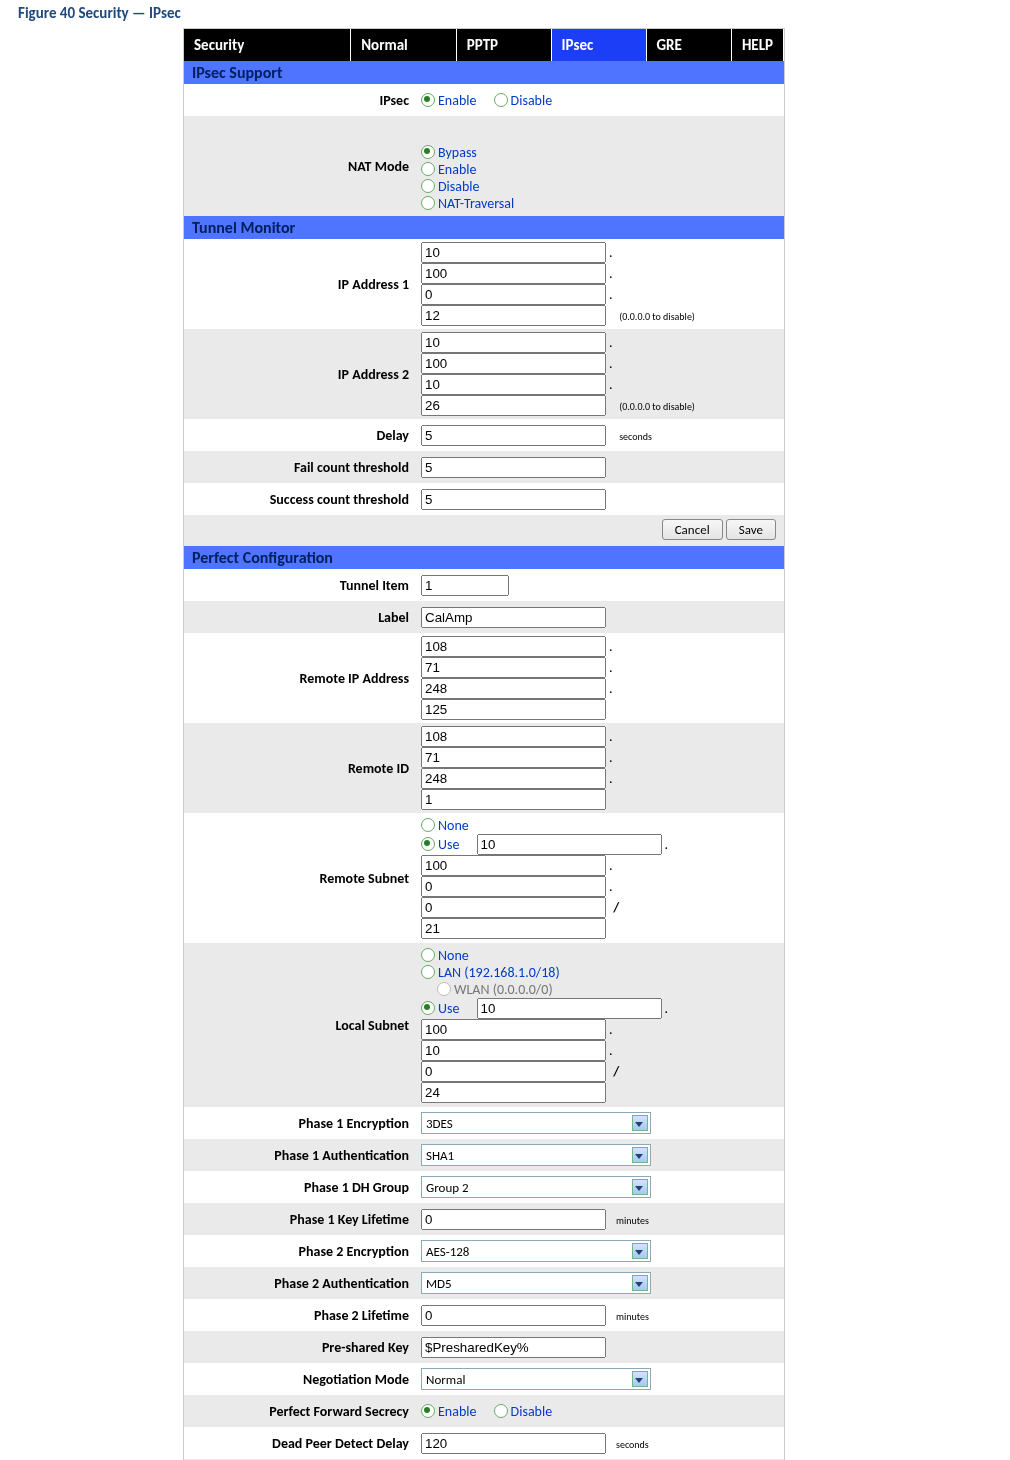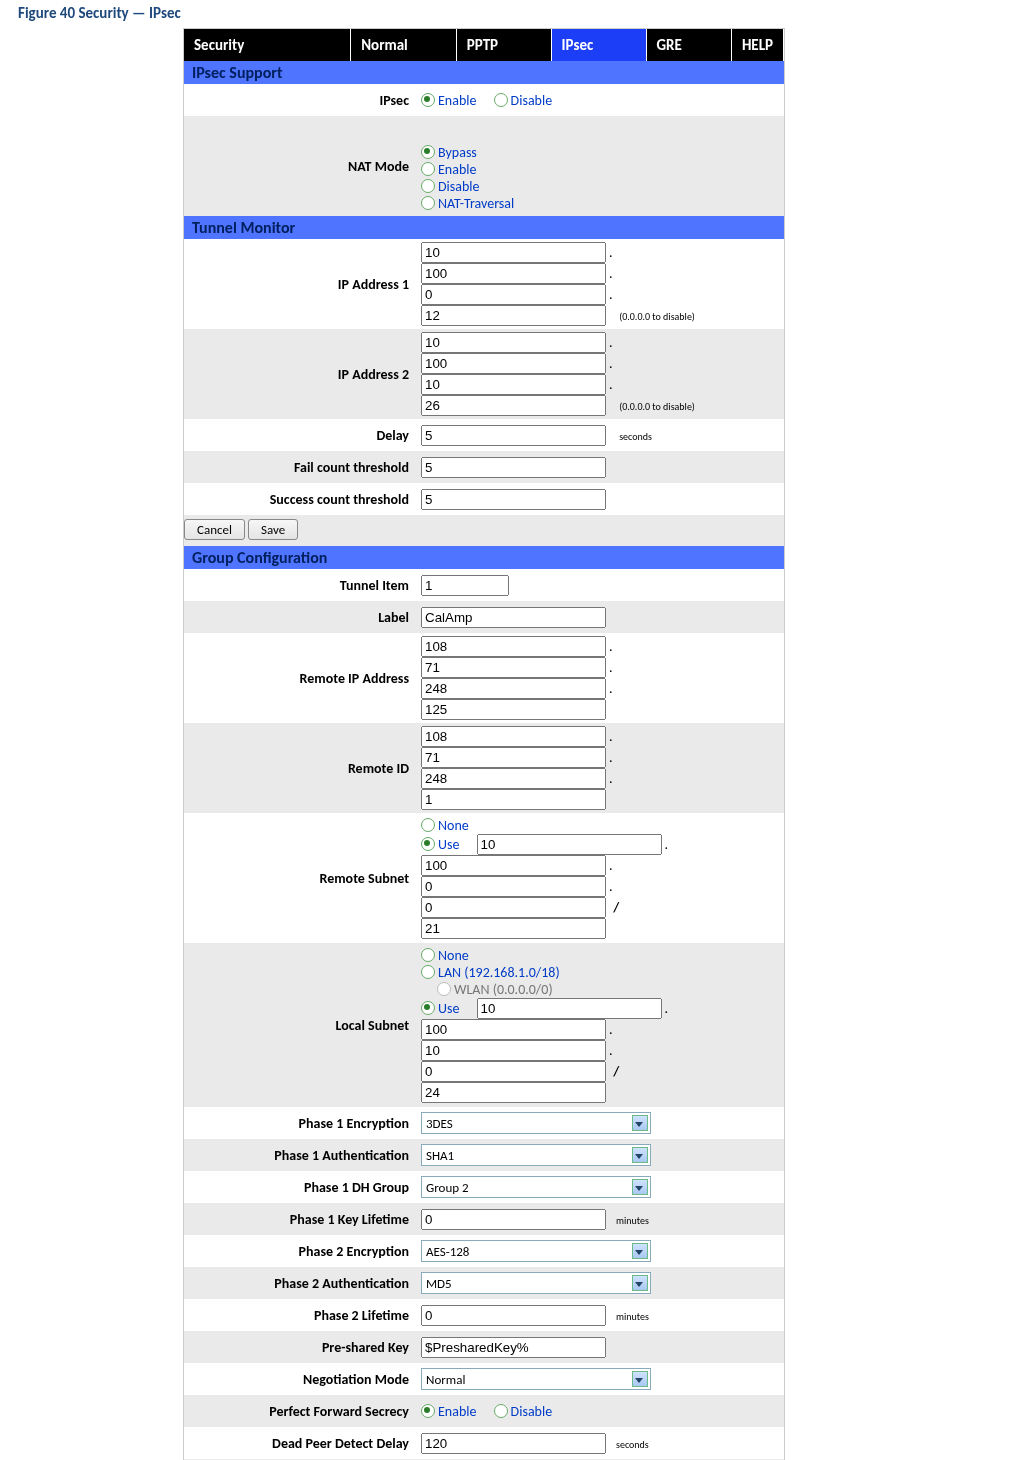--- a/index.html
+++ b/index.html
@@ -22,21 +22,21 @@
   .note { color:#000; padding-left:10px; font-size:10px; }
   .sel { width:230px; height:22px; font-size:13px; border:1px solid #7eb; border-color:#8ab #8ab #8ab #8ab; background:#fff; position:relative; display:flex; align-items:center; padding:0 20px 0 4px; box-sizing:border-box; }
   .sel::after { content:""; position:absolute; right:2px; top:2px; width:16px; height:16px; background:linear-gradient(#cfe3ff,#a9c7f2); border:1px solid #6b8; box-sizing:border-box; }
   .sel::before { content:""; position:absolute; right:7px; top:9px; border-left:4px solid transparent; border-right:4px solid transparent; border-top:5px solid #2b5; border-top-color:#246; z-index:2; }
   .radio { display:inline-block; width:12px; height:12px; border:1px solid #6a6; border-radius:50%; vertical-align:-2px; margin-right:3px; position:relative; background:#fff; }
   .radio.on::after { content:""; position:absolute; left:2px; top:2px; width:6px; height:6px; border-radius:50%; background:#2a7e2a; }
   .radio.dis { border-color:#bbb; }
   .opt { color:#003cc7; font-size:14px; margin-right:14px; }
   .opt-dis { color:#777; }
   .btn { display:inline-block; background:linear-gradient(#f7f7f7,#e4e4e4); border:1px solid #888; border-radius:3px; padding:2px 12px; font-size:13px; cursor:pointer; }
-  .btnbar { text-align:left; padding:4px 8px 6px 0; }
+  .btnbar { text-align:right; padding:4px 8px 6px 0; }
   .dot { padding:0 3px; }
   .slash { padding:0 4px; font-weight:bold; }
 </style>
 </head>
 <body>
 
 <div class="page">
   <div class="caption">Figure 40 Security — IPsec</div>
 
   <div class="panel">
@@ -108,21 +108,21 @@
     </div>
     <div class="form-row">
       <div class="form-label">Success count threshold</div>
       <div class="form-val"><input class="mid" value="5" style=""></div>
     </div>
     <div class="btnbar alt">
       <span class="btn">Cancel</span>
       <span class="btn">Save</span>
     </div>
 
-    <div class="bar">Group Configuration</div>
+    <div class="bar">Perfect Configuration</div>
 
     <div class="form-row">
       <div class="form-label">Tunnel Item</div>
       <div class="form-val"><input class="mid" style="width: 80px;" value="1"></div>
     </div>
     <div class="form-row alt">
       <div class="form-label">Label</div>
       <div class="form-val"><input class="wide" value="CalAmp" style=""></div>
     </div>
     <div class="form-row">

